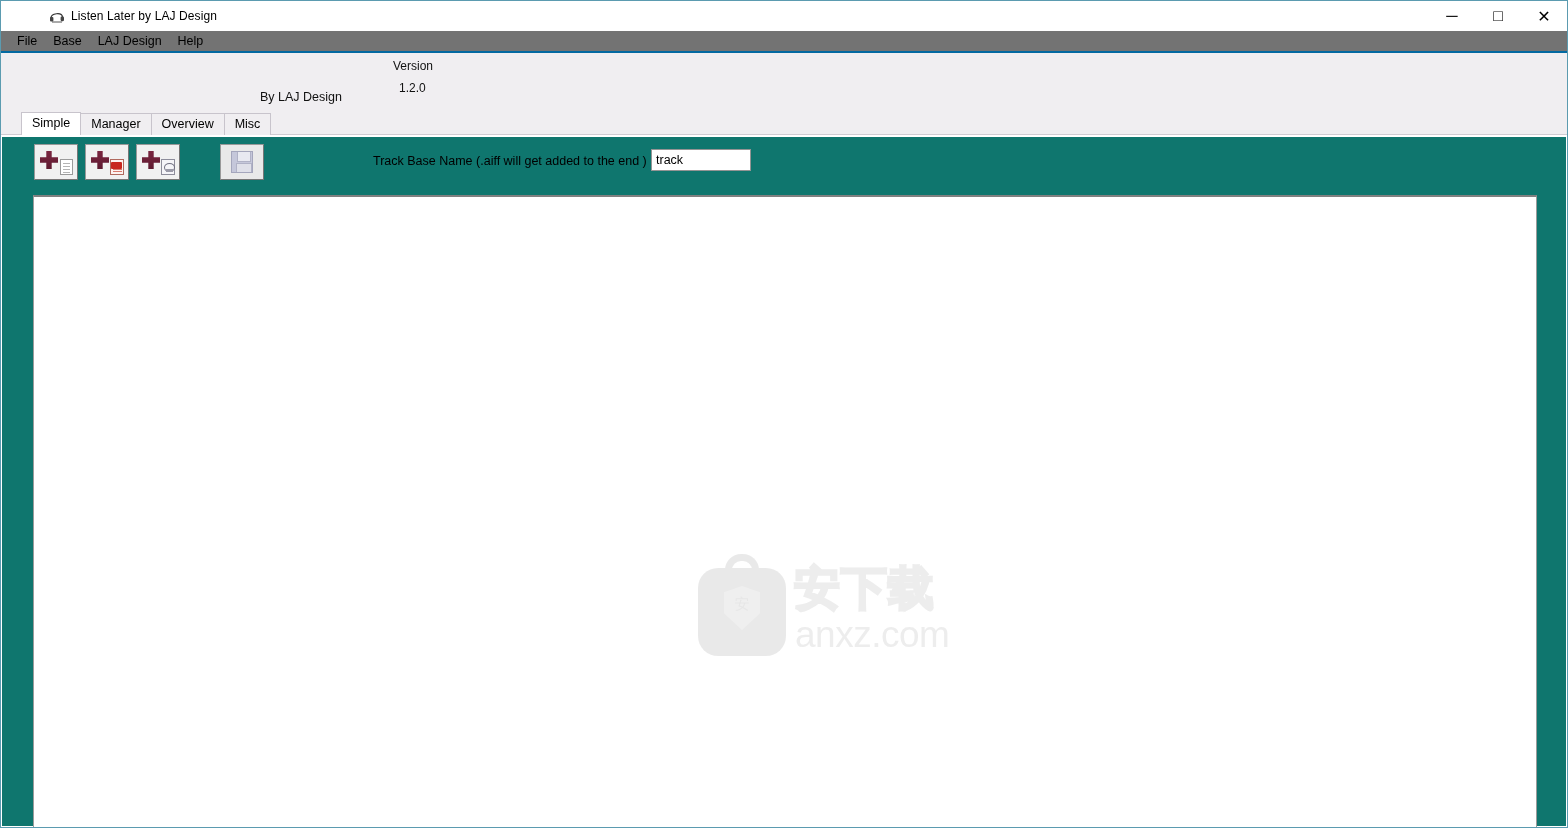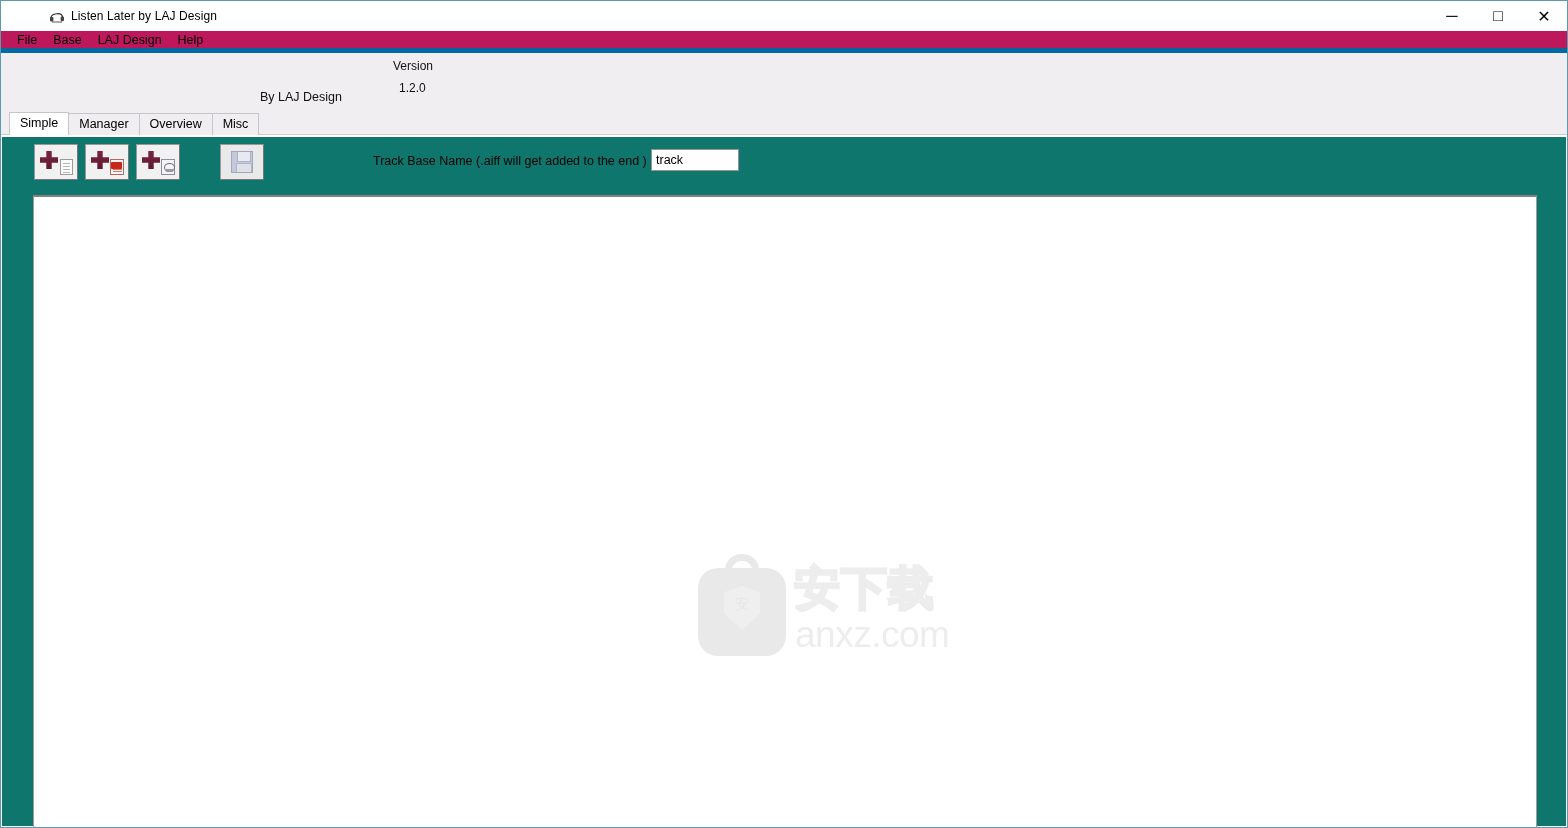--- a/index.html
+++ b/index.html
@@ -43,25 +43,25 @@
   }
   .wincontrols div {
     width: 46px; height: 30px;
     display: flex; align-items: center; justify-content: center;
     color: #000;
   }
 
   
   .menubar {
     height: 22px;
-    background: #be185d;
+    background: #737373;
     display: flex;
     align-items: center;
     padding-left: 8px;
-    border-bottom: 5px solid #0369a1;
+    border-bottom: 2px solid #0369a1;
   }
   .menubar span {
     font-size: 12.5px;
     color: #000;
     padding: 2px 8px;
     cursor: default;
   }
 
   
   .header {
@@ -93,21 +93,21 @@
     position: absolute;
     left: 398px; top: 28px;
     font-size: 12px;
     color: #111;
   }
 
   
   .tabstrip {
     background: #f0eef1;
     height: 22px;
-    padding-left: 8px;
+    padding-left: 20px;
     display: flex;
     align-items: flex-end;
     position: relative;
   }
   .tabstrip::after {
     content: "";
     position: absolute;
     left: 0; right: 0; bottom: 0;
     height: 1px;
     background: #d0ccd2;
@@ -241,21 +241,21 @@
 
   .track-label {
     position: absolute;
     left: 371px; top: 17px;
     font-size: 12.5px;
     color: #000;
   }
   .track-input {
     position: absolute;
     left: 649px; top: 12px;
-    width: 88px; height: 22px;
+    width: 100px; height: 22px;
     border: 1px solid #949494;
     background: #fff;
     font-family: "Liberation Sans", sans-serif;
     font-size: 12.5px;
     color: #000;
     padding: 1px 4px;
     outline: none;
   }
 
   

